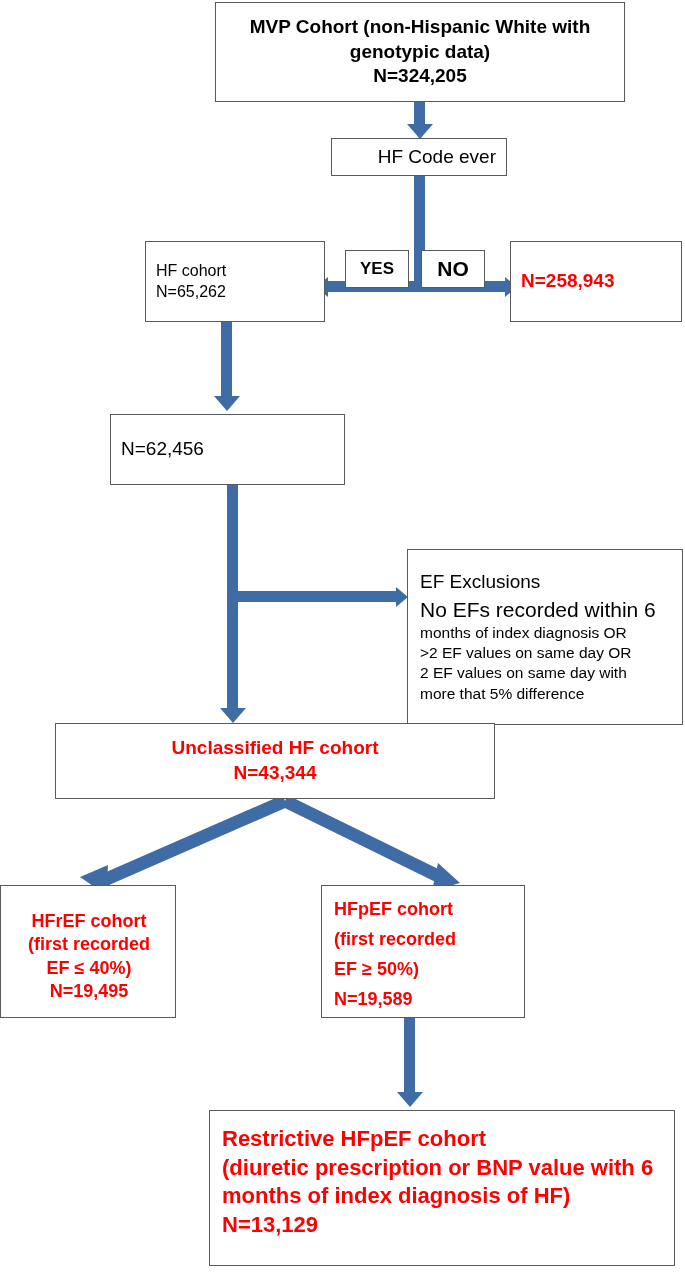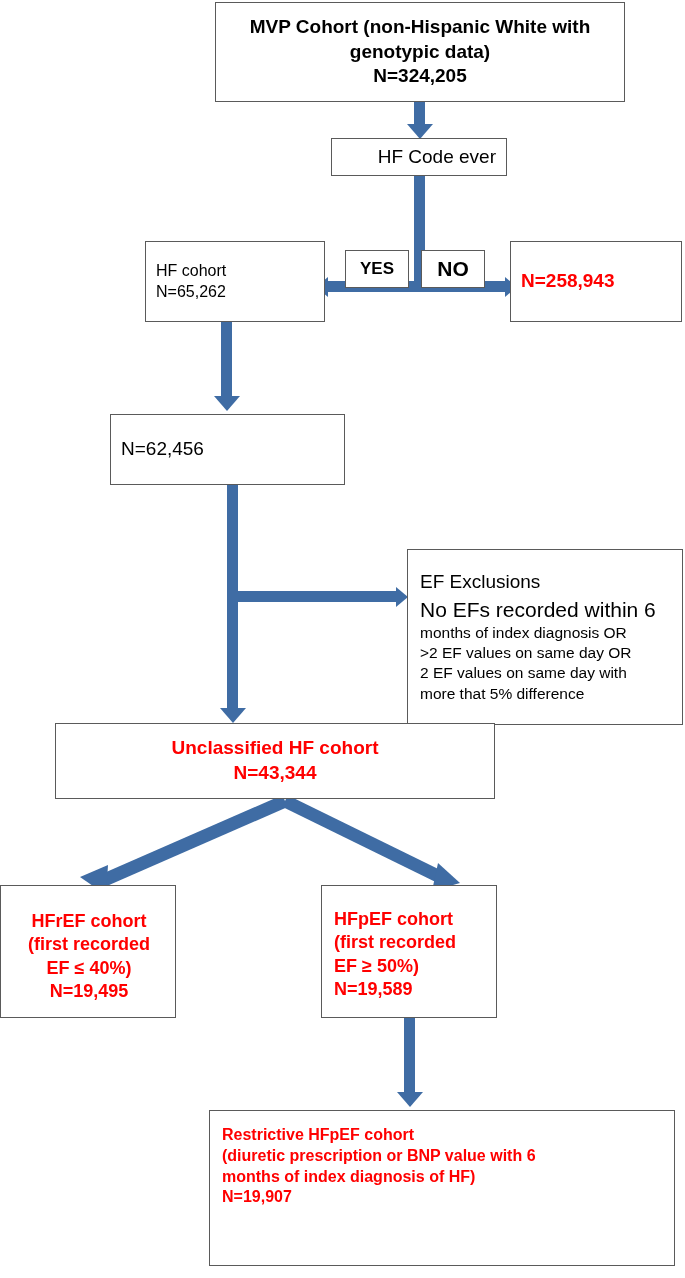--- a/index.html
+++ b/index.html
@@ -164,27 +164,27 @@
     <span class="ln">N=43,344</span>
   </div>
 
   <div class="node lft red" style="left:0px; top:885px; width:176px; height:133px; font-size:18px; display:flex; flex-direction:column; justify-content:flex-start; padding-top:24px; padding-left:12px;text-align:center;">
     <span class="ln">HFrEF cohort</span>
     <span class="ln">(first recorded</span>
     <span class="ln">EF ≤ 40%)</span>
     <span class="ln">N=19,495</span>
   </div>
 
-  <div class="node lft red" style="left:321px; top:885px; width:176px; height:133px; font-size:18px; display:flex; flex-direction:column; justify-content:center; padding-top:12px; padding-left:12px;">
+  <div class="node lft red" style="left:321px; top:885px; width:204px; height:133px; font-size:18px; display:flex; flex-direction:column; justify-content:space-between; padding-top:12px; padding-left:12px;">
     <span class="ln">HFpEF cohort</span>
     <span class="ln">(first recorded</span>
     <span class="ln">EF ≥ 50%)</span>
     <span class="ln">N=19,589</span>
   </div>
 
-  <div class="node lft red" style="left:209px; top:1110px; width:466px; height:156px; font-size:16px; display:flex; flex-direction:column; justify-content:flex-start; padding-top:14px; padding-left:12px;">
+  <div class="node lft red" style="left:209px; top:1110px; width:466px; height:156px; font-size:22px; display:flex; flex-direction:column; justify-content:flex-start; padding-top:14px; padding-left:12px;">
     <span class="ln">Restrictive HFpEF cohort</span>
     <span class="ln">(diuretic prescription or BNP value with 6</span>
     <span class="ln">months of index diagnosis of HF)</span>
-    <span class="ln">N=19,907</span>
+    <span class="ln">N=13,129</span>
   </div>
 
 </div>
 
 </body></html>

